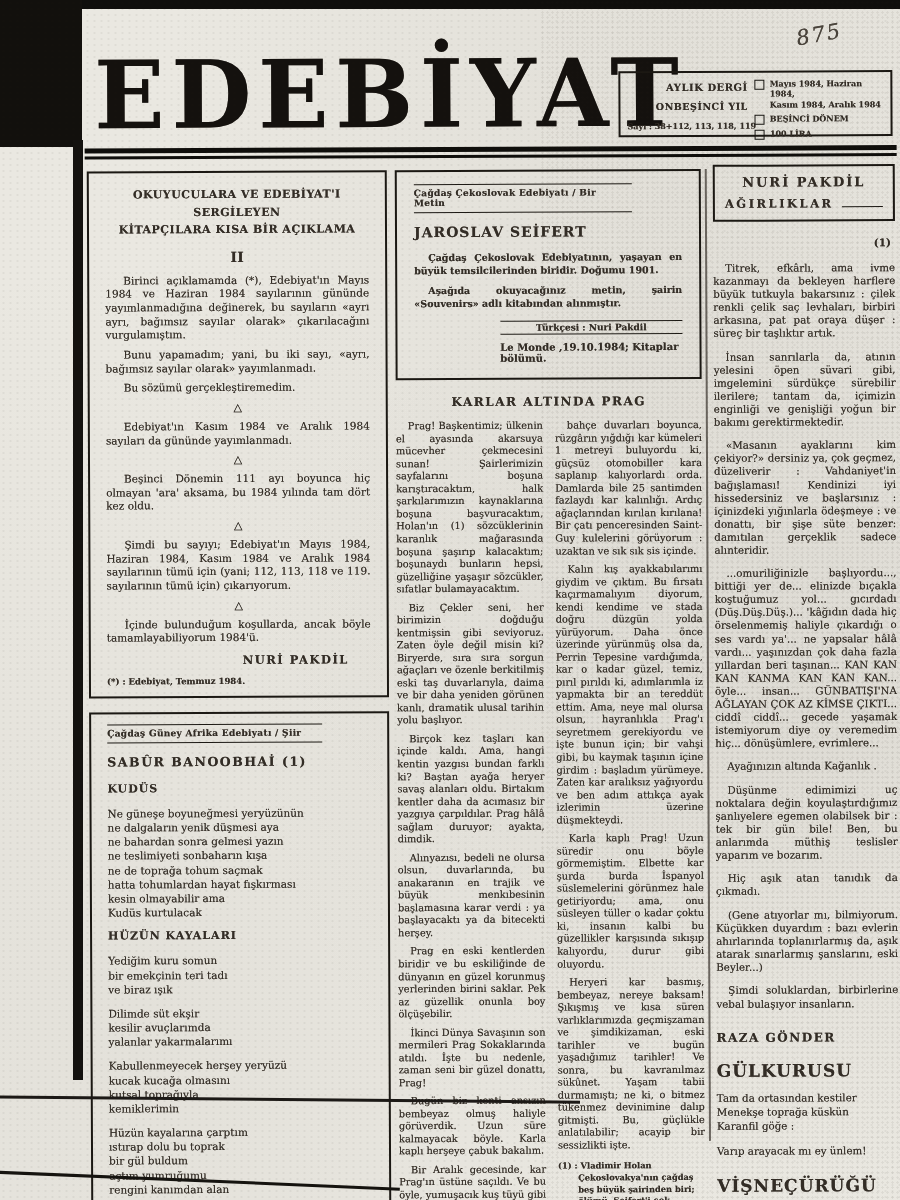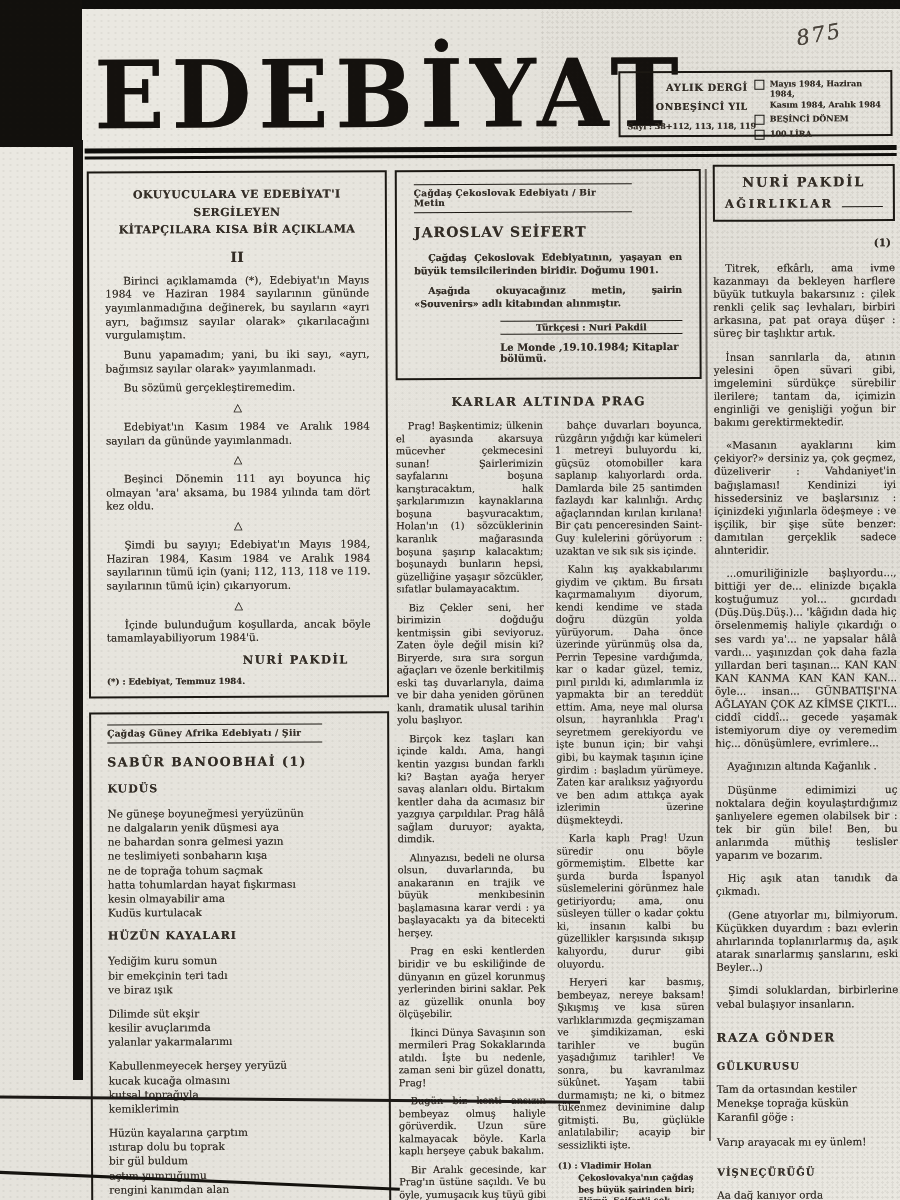--- a/index.html
+++ b/index.html
@@ -107,21 +107,21 @@
 
   
   .right-header{padding:8px 10px 9px;}
   .right-author{text-align:center;font-weight:bold;font-size:13px;letter-spacing:2px;}
   .work-row{display:flex;align-items:flex-end;margin-top:7px;}
   .right-work{font-weight:bold;font-size:11.5px;letter-spacing:2.5px;}
   .rule-fill{flex:1;border-bottom:1.5px solid #1d1a15;margin:0 0 3px 8px;}
   .part-num{text-align:right;font-weight:bold;font-size:10.5px;margin:15px 4px 13px 0;}
   .rp{font-size:10.3px;line-height:1.27;text-align:justify;text-indent:12px;margin-bottom:7px;}
   .section-poet{font-weight:bold;font-size:12px;letter-spacing:1.5px;margin:20px 0 16px;}
-  .rpoem-title{font-weight:bold;font-size:10px;letter-spacing:1px;margin:0 0 10px;}
+  .rpoem-title{font-weight:bold;font-size:17px;letter-spacing:1px;margin:0 0 10px;}
   .rpoem{font-size:10.3px;line-height:1.4;margin:0 0 10px;}
   .mt18{margin-top:18px;}
 </style>
 </head>
 <body>
 
 <div id="page">
 
   <div class="edge-top"></div>
   <div class="corner-block"></div>
@@ -255,21 +255,21 @@
         <div class="work-row">
           <span class="right-work">AĞIRLIKLAR</span>
           <span class="rule-fill"></span>
         </div>
       </div>
 
       <div class="part-num">(1)</div>
 
       <p class="rp">Titrek, efkârlı, ama ivme kazanmayı da bekleyen harflere büyük tutkuyla bakarsınız : çilek renkli çelik saç levhaları, birbiri arkasına, pat pat oraya düşer : süreç bir taşlıktır artık.</p>
       <p class="rp">İnsan sanrılarla da, atının yelesini öpen süvari gibi, imgelemini sürdükçe sürebilir ilerilere; tantam da, içimizin enginliği ve genişliği yoğun bir bakımı gerektirmektedir.</p>
-      <p class="rp">«Masanın ayaklarını kim çekiyor?» dersiniz ya, çok geçmez, düzeliverir : Vahdaniyet'in bağışlaması! Kendinizi iyi hissedersiniz ve başlarsınız : içinizdeki yığınlarla ödeşmeye : ve işçilik, bir şişe süte benzer: damıtılan gerçeklik sadece alınteridir.</p>
+      <p class="rp">«Masanın ayaklarını kim çekiyor?» dersiniz ya, çok geçmez, düzeliverir : Vahdaniyet'in bağışlaması! Kendinizi iyi hissedersiniz ve başlarsınız : içinizdeki yığınlarla ödeşmeye : ve donattı, bir şişe süte benzer: damıtılan gerçeklik sadece alınteridir.</p>
       <p class="rp">...omuriliğinizle başlıyordu..., bittiği yer de... elinizde bıçakla koştuğumuz yol... gıcırdadı (Düş.Düş.Düş.)... 'kâğıdın dada hiç örselenmemiş haliyle çıkardığı o ses vardı ya'... ne yapsalar hâlâ vardı... yaşınızdan çok daha fazla yıllardan beri taşınan... KAN KAN KAN KANMA KAN KAN KAN... öyle... insan... GÜNBATIŞI'NA AĞLAYAN ÇOK AZ KİMSE ÇIKTI... ciddî ciddî... gecede yaşamak istemiyorum diye oy veremedim hiç... dönüşümlere, evrimlere...</p>
       <p class="rp">Ayağınızın altında Kağanlık .</p>
       <p class="rp">Düşünme edimimizi uç noktalara değin koyulaştırdığımız şanlıyelere egemen olabilsek bir : tek bir gün bile! Ben, bu anlarımda müthiş teslisler yaparım ve bozarım.</p>
       <p class="rp">Hiç aşık atan tanıdık da çıkmadı.</p>
       <p class="rp">(Gene atıyorlar mı, bilmiyorum. Küçükken duyardım : bazı evlerin ahırlarında toplanırlarmış da, aşık atarak sınarlarmış şanslarını, eski Beyler...)</p>
       <p class="rp">Şimdi soluklardan, birbirlerine vebal bulaşıyor insanların.</p>
 
       <div class="section-poet">RAZA GÖNDER</div>
 
       <div class="rpoem-title">GÜLKURUSU</div>

